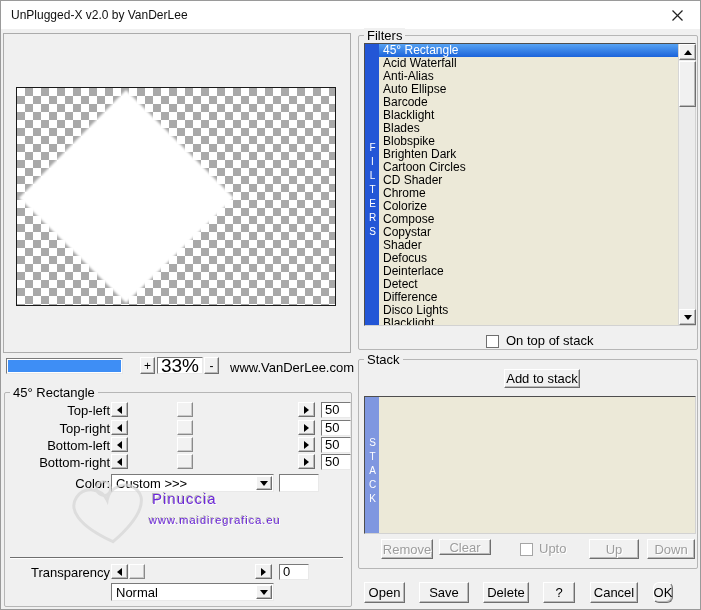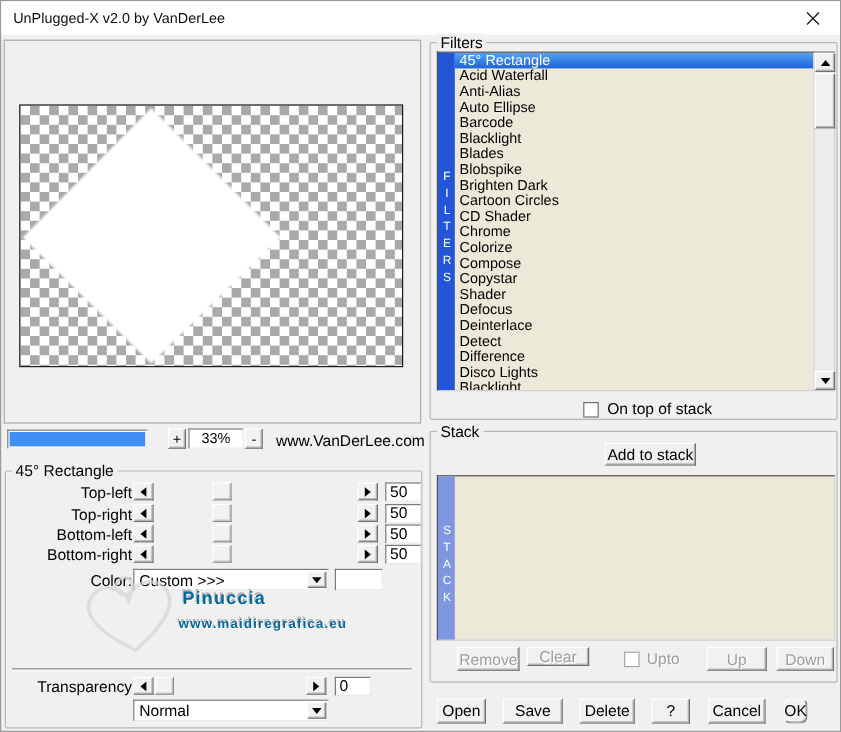--- a/index.html
+++ b/index.html
@@ -31,34 +31,34 @@
     position:absolute; left:12px; top:53px; width:320px; height:219px;
     border:1px solid #1a1a1a;
     background-image:conic-gradient(#a9a9a9 25%, #ffffff 0 50%, #a9a9a9 0 75%, #ffffff 0);
     background-size:16px 16px;
   }
   .preview-image svg { display:block; }
   
   .zoom-progress { position:absolute; left:5px; top:357px; width:117px; height:16px; padding:1px; }
   .zoom-progress .fill { width:100%; height:100%; }
   .zoom-btn { position:absolute; top:356px; width:15px; height:17px; font-size:12px; }
-  .zoom-pct { position:absolute; left:156px; top:356px; width:46px; height:17px; text-align:center; line-height:15px; font-size:12px; }
+  .zoom-pct { position:absolute; left:156px; top:356px; width:46px; height:17px; text-align:center; line-height:15px; font-size:19px; }
   .site-label { position:absolute; left:229px; top:359px; font-size:13px; }
   
   .row-label { position:absolute; left:0; width:105px; text-align:right; font-size:13px; line-height:15px; }
   .arrow-btn { position:absolute; width:17px; height:15px; display:flex; align-items:center; justify-content:center; }
   .sl-thumb { position:absolute; width:16px; height:15px; background:#f2f2f2; border:1px solid; border-color:#ffffff #8a8a8a #8a8a8a #ffffff; box-shadow:inset -1px -1px 0 #c9c9c9; }
   .sl-track { position:absolute; height:15px; }
   .num-field { position:absolute; width:30px; height:16px; font-size:13px; line-height:14px; padding-left:3px; }
   .combo { position:absolute; height:18px; }
   .combo .txt { position:absolute; left:0; top:0; right:0; bottom:0; padding:1px 18px 0 4px; font-size:13px; line-height:15px; }
   .combo .drop { position:absolute; right:1px; top:1px; bottom:1px; width:16px; display:flex; align-items:center; justify-content:center; }
   .divider { position:absolute; height:2px; border-top:1px solid #6f6f6f; border-bottom:1px solid #ffffff; }
   
-  .wm-text { position:absolute; font-weight:bold; color:#0369a1; text-shadow:1px 1px 0 #ffffff, -1px -1px 0 #b5b5b5; letter-spacing:1px; }
+  .wm-text { position:absolute; font-weight:normal; color:#6d28d9; text-shadow:1px 1px 0 #ffffff, -1px -1px 0 #b5b5b5; letter-spacing:1px; }
   
   .listwrap { position:absolute; display:flex; border:1px solid; border-color:#4e4e4e #d2d2d2 #d2d2d2 #4e4e4e; background:#ece9d8; }
   .vbar { width:14px; color:#ffffff; font-size:10px; text-align:center;
           writing-mode:vertical-lr; text-orientation:upright; letter-spacing:3px; padding-top:13px; line-height:14px; }
   .items { flex:1; overflow:hidden; }
   .list-item { height:13px; line-height:13px; font-size:12px; padding-left:4px; white-space:nowrap; color:#000; }
   .list-item.selected { background:linear-gradient(180deg,#56a2f3,#1b63da); color:#ffffff; }
   
   .sbar { width:17px; background:#ececec; position:relative; border-left:1px solid #d6d6d6; }
   .sbar .sb-btn { position:absolute; left:0; width:17px; height:16px; display:flex; align-items:center; justify-content:center; }

